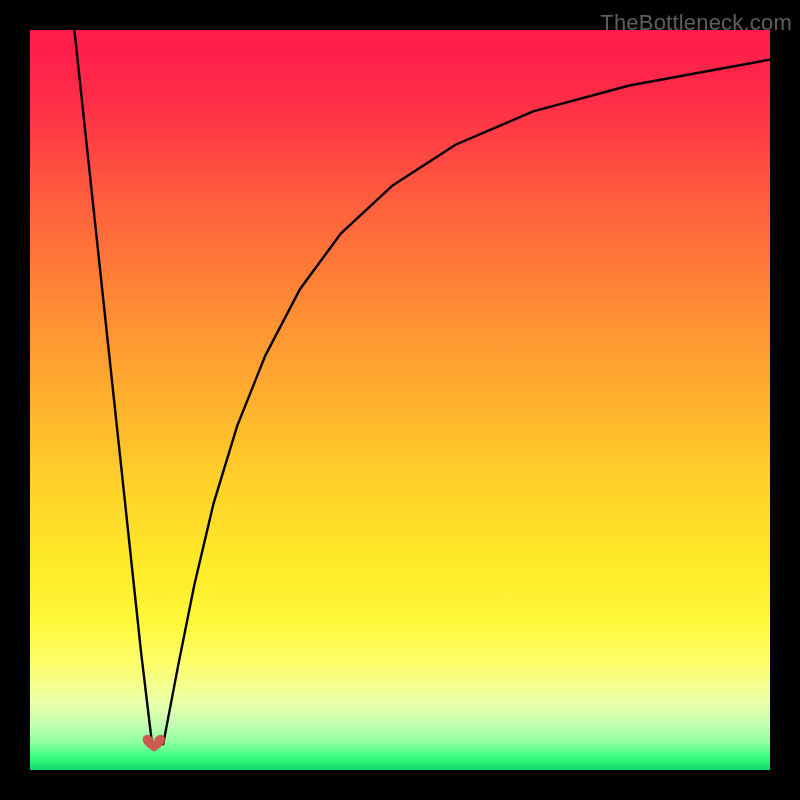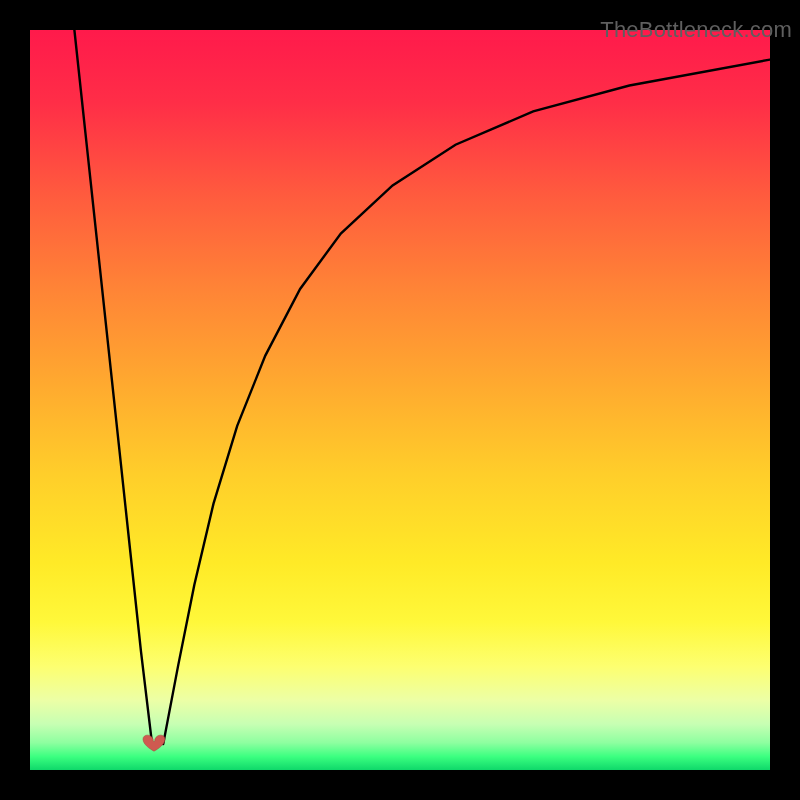--- a/index.html
+++ b/index.html
@@ -12,21 +12,21 @@
     font-family: Arial, Helvetica, sans-serif;
   }
   .frame {
     position: relative;
     width: 800px;
     height: 800px;
     background: #000;
   }
   .watermark {
     position: absolute;
-    top: 17px;
+    top: 10px;
     right: 8px;
     color: #5f5f5f;
     font-size: 22px;
     font-weight: 400;
     letter-spacing: 0.2px;
     z-index: 20;
   }
   .plot-area {
     position: absolute;
     left: 30px;

